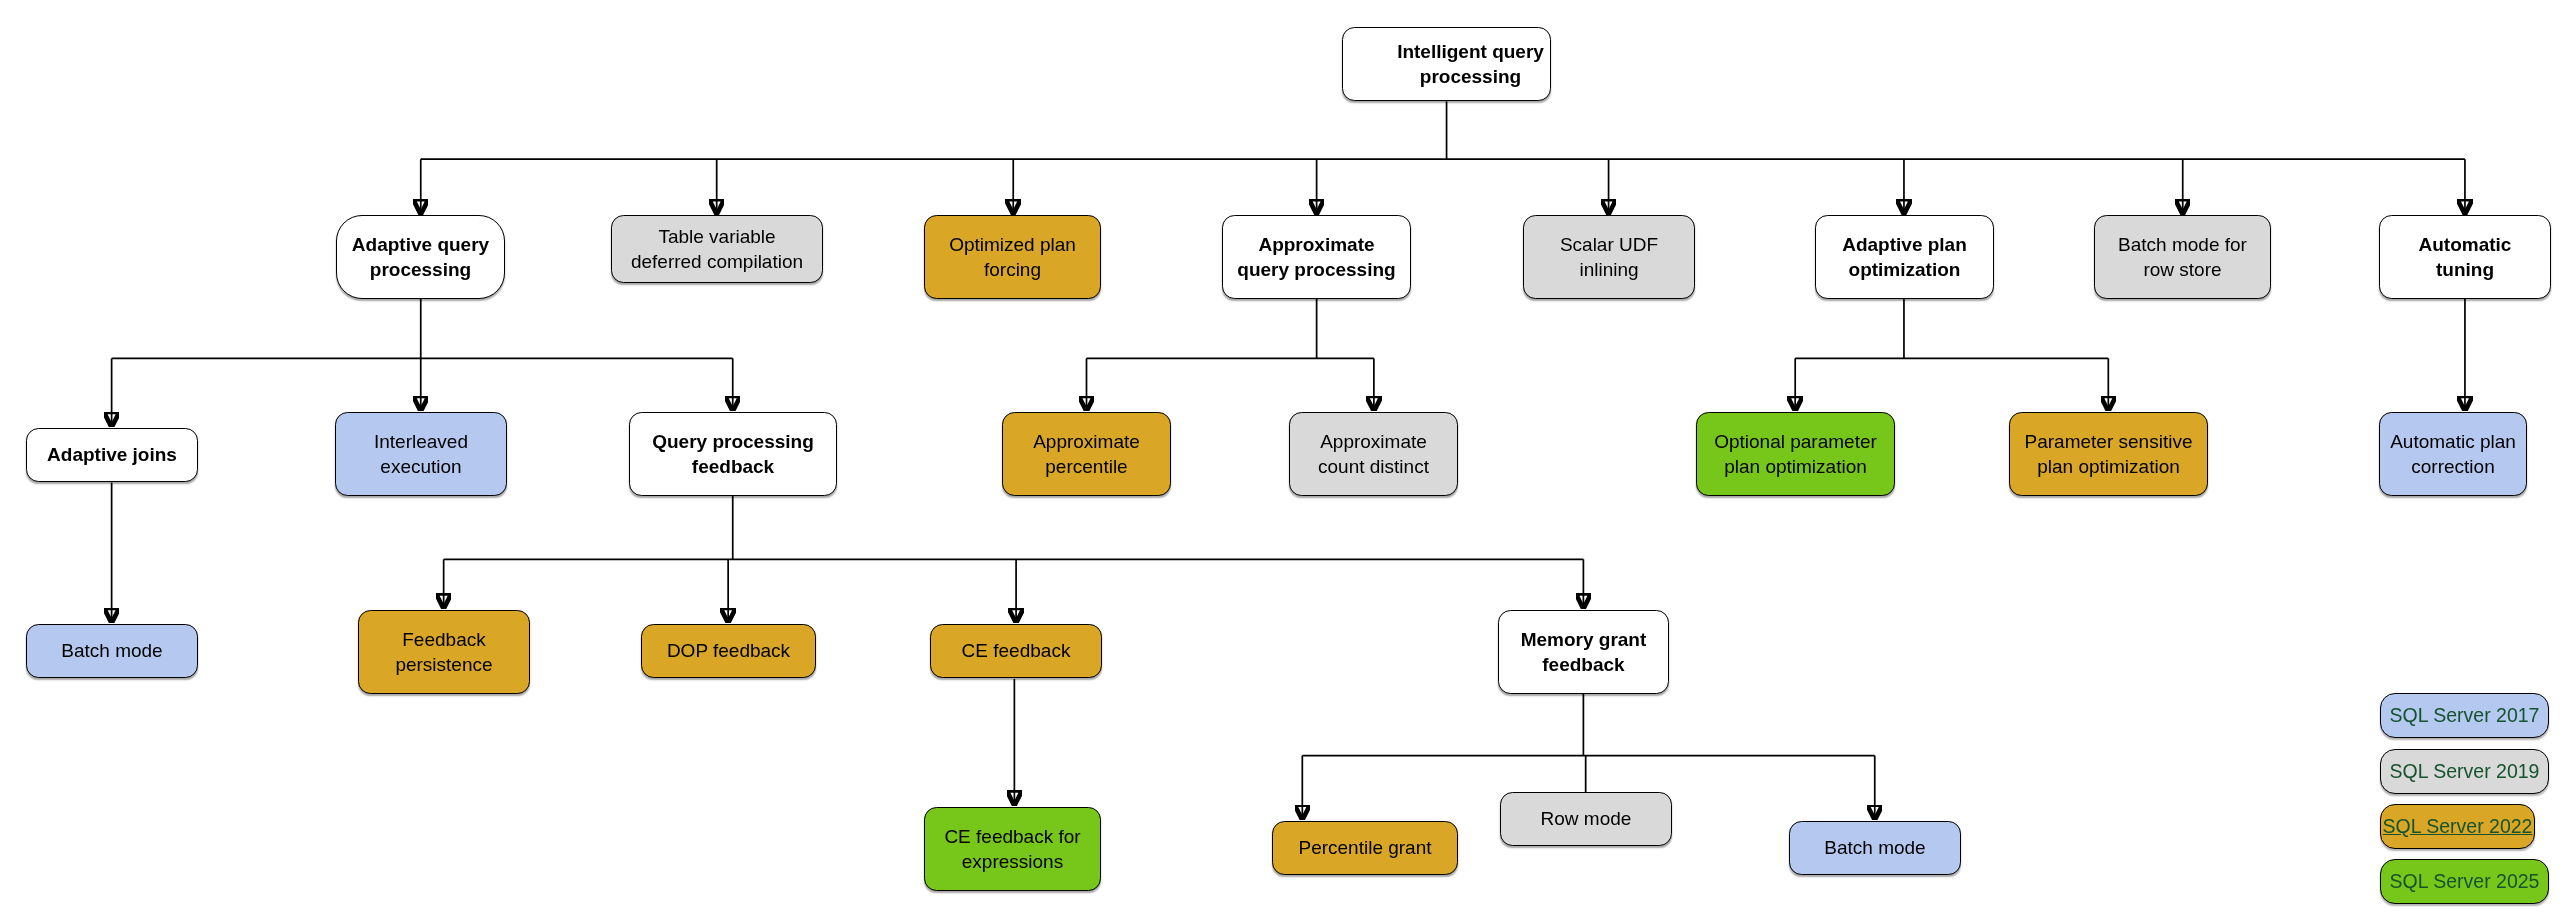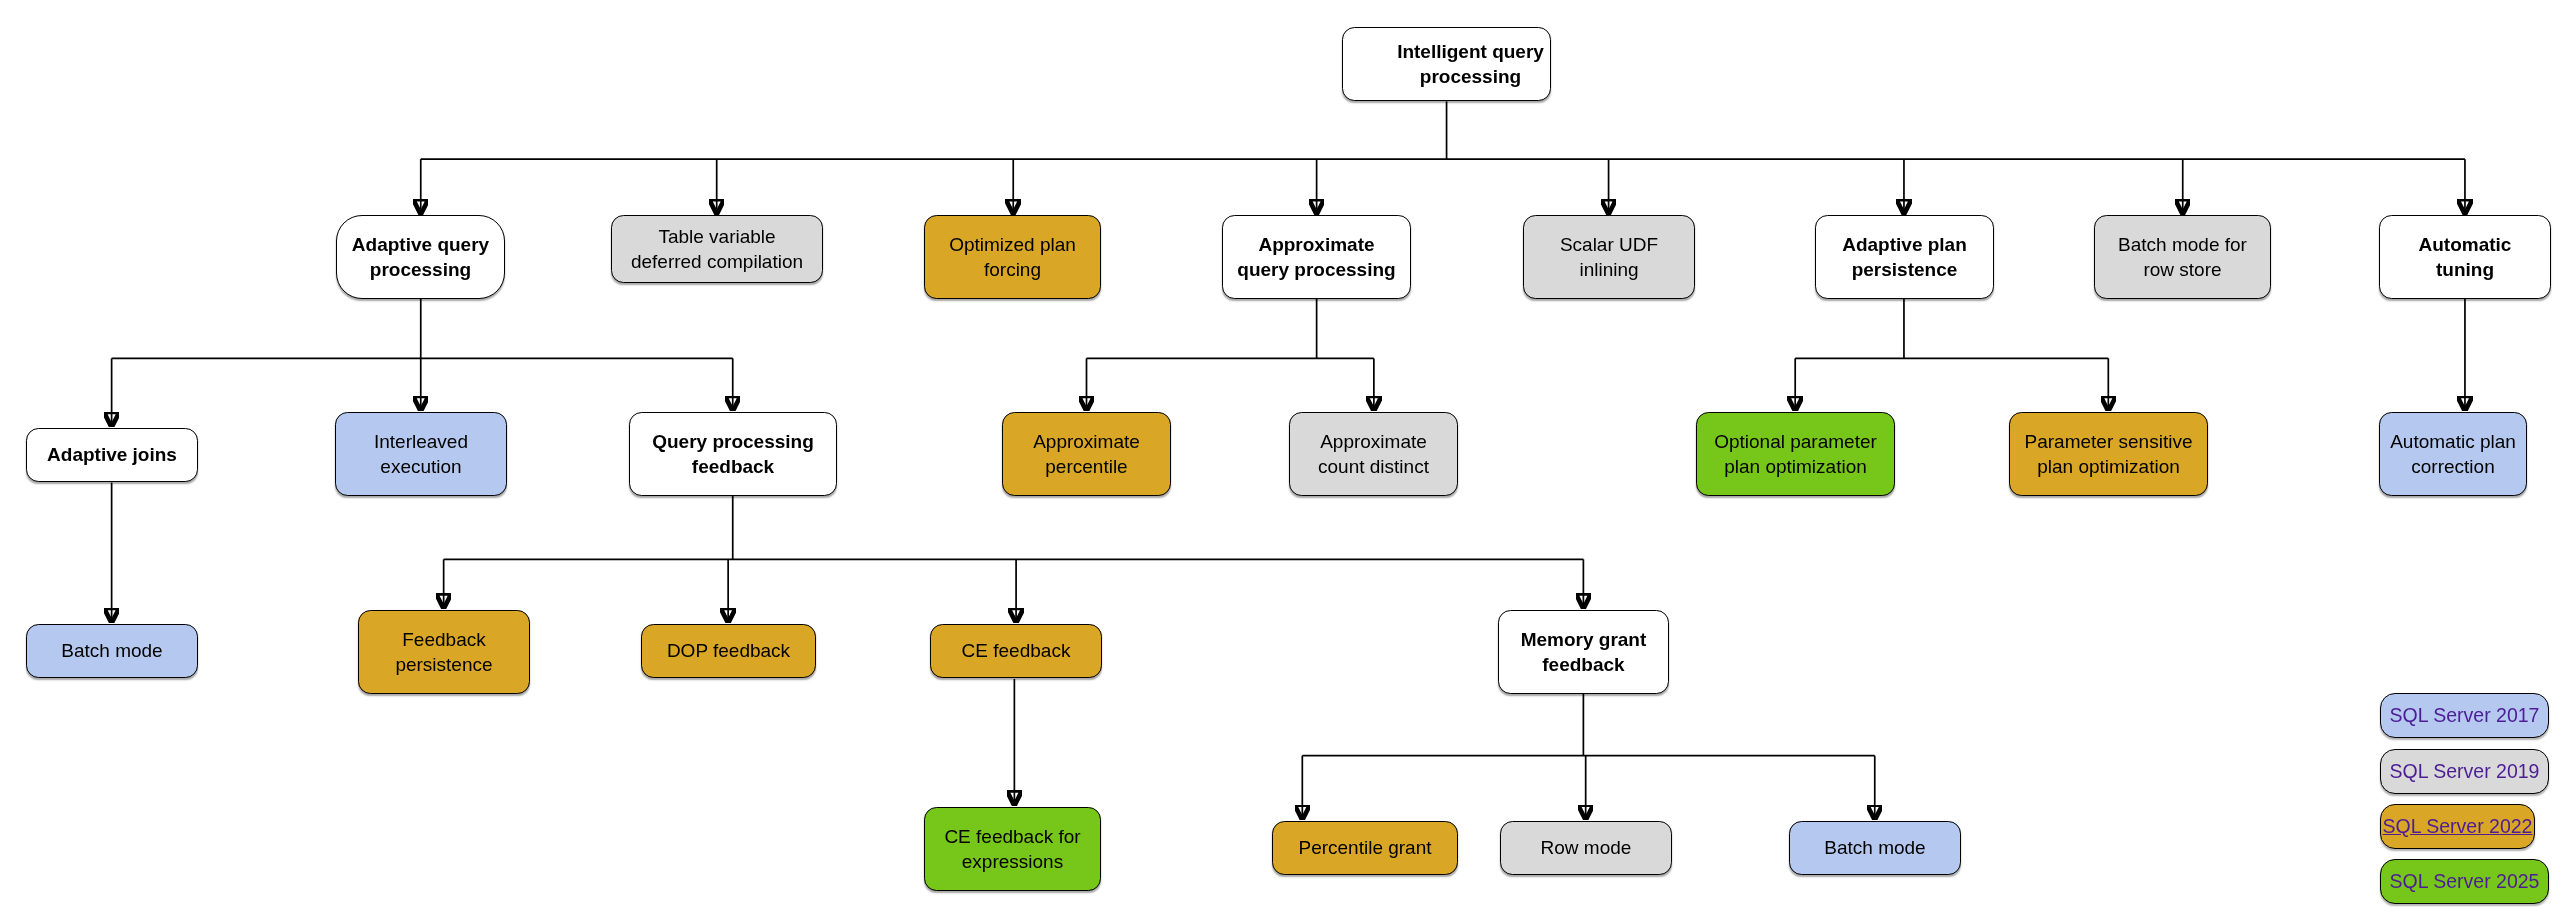--- a/index.html
+++ b/index.html
@@ -24,21 +24,21 @@
     box-shadow:0 2.3px 1.7px -0.6px rgba(0,0,0,0.35);
   }
   .cat{font-weight:bold;}
   .legend-item{
     position:absolute;
     box-sizing:border-box;
     border:1.7px solid #000000;
     border-radius:15px;
     display:flex;align-items:center;justify-content:center;
     text-align:center;
-    font-size:19.5px;color:#4c1d95;
+    font-size:19.5px;color:#14532d;
     box-shadow:0 1.7px 1.7px -0.6px rgba(0,0,0,0.3);
   }
   path,line{stroke:#000000;stroke-width:3;fill:none;}
 </style>
 </head>
 <body>
 
 <div id="canvas">
 
   <svg id="wires" viewBox="0 0 4500 1600" xmlns="http://www.w3.org/2000/svg">
@@ -102,21 +102,21 @@
 processing</div>
   <div class="node" style="left: 611px; top: 215px; width: 212px; height: 68px; background-color: rgb(217, 217, 217);">Table variable
 deferred compilation</div>
   <div class="node" style="left: 924px; top: 215px; width: 177px; height: 84px; background-color: rgb(217, 166, 38);">Optimized plan
 forcing</div>
   <div class="node cat" style="left:1222px;top:215px;width:189px;height:84px;">Approximate
 query processing</div>
   <div class="node" style="left: 1523px; top: 215px; width: 172px; height: 84px; background-color: rgb(217, 217, 217);">Scalar UDF
 inlining</div>
   <div class="node cat" style="left:1815px;top:215px;width:179px;height:84px;">Adaptive plan
-persistence</div>
+optimization</div>
   <div class="node" style="left: 2094px; top: 215px; width: 177px; height: 84px; background-color: rgb(217, 217, 217);">Batch mode for
 row store</div>
   <div class="node cat" style="left:2379px;top:215px;width:172px;height:84px;">Automatic
 tuning</div>
 
   <div class="node cat" style="left:26px;top:428px;width:172px;height:54px;">Adaptive joins</div>
   <div class="node" style="left: 335px; top: 412px; width: 172px; height: 84px; background-color: rgb(181, 200, 240);">Interleaved
 execution</div>
   <div class="node cat" style="left:629px;top:412px;width:208px;height:84px;">Query processing
 feedback</div>
@@ -135,21 +135,21 @@
   <div class="node" style="left: 358px; top: 610px; width: 172px; height: 84px; background-color: rgb(217, 166, 38);">Feedback
 persistence</div>
   <div class="node" style="left: 641px; top: 624px; width: 175px; height: 54px; background-color: rgb(217, 166, 38);">DOP feedback</div>
   <div class="node" style="left: 930px; top: 624px; width: 172px; height: 54px; background-color: rgb(217, 166, 38);">CE feedback</div>
   <div class="node cat" style="left:1498px;top:610px;width:171px;height:84px;">Memory grant
 feedback</div>
 
   <div class="node" style="left: 924px; top: 807px; width: 177px; height: 84px; background-color: rgb(119, 199, 26);">CE feedback for
 expressions</div>
   <div class="node" style="left: 1272px; top: 821px; width: 186px; height: 54px; background-color: rgb(217, 166, 38);">Percentile grant</div>
-  <div class="node" style="left: 1500px; top: 821px; width: 172px; height: 54px; background-color: rgb(217, 217, 217); text-align: right;">Row mode</div>
+  <div class="node" style="left: 1500px; top: 792px; width: 172px; height: 54px; background-color: rgb(217, 217, 217); text-align: right;">Row mode</div>
   <div class="node" style="left: 1789px; top: 821px; width: 172px; height: 54px; background-color: rgb(181, 200, 240);">Batch mode</div>
 
   <div>
     <div class="legend-item" style="left: 2380px; top: 693px; width: 169px; height: 45px; background-color: rgb(181, 200, 240);">SQL Server 2017</div>
     <div class="legend-item" style="left: 2380px; top: 749px; width: 169px; height: 45px; background-color: rgb(217, 217, 217);">SQL Server 2019</div>
     <div class="legend-item" style="left: 2380px; top: 804px; width: 155px; height: 45px; background-color: rgb(217, 166, 38); text-decoration: underline;">SQL Server 2022</div>
     <div class="legend-item" style="left: 2380px; top: 859px; width: 169px; height: 45px; background-color: rgb(119, 199, 26);">SQL Server 2025</div>
   </div>
 
 </div>

